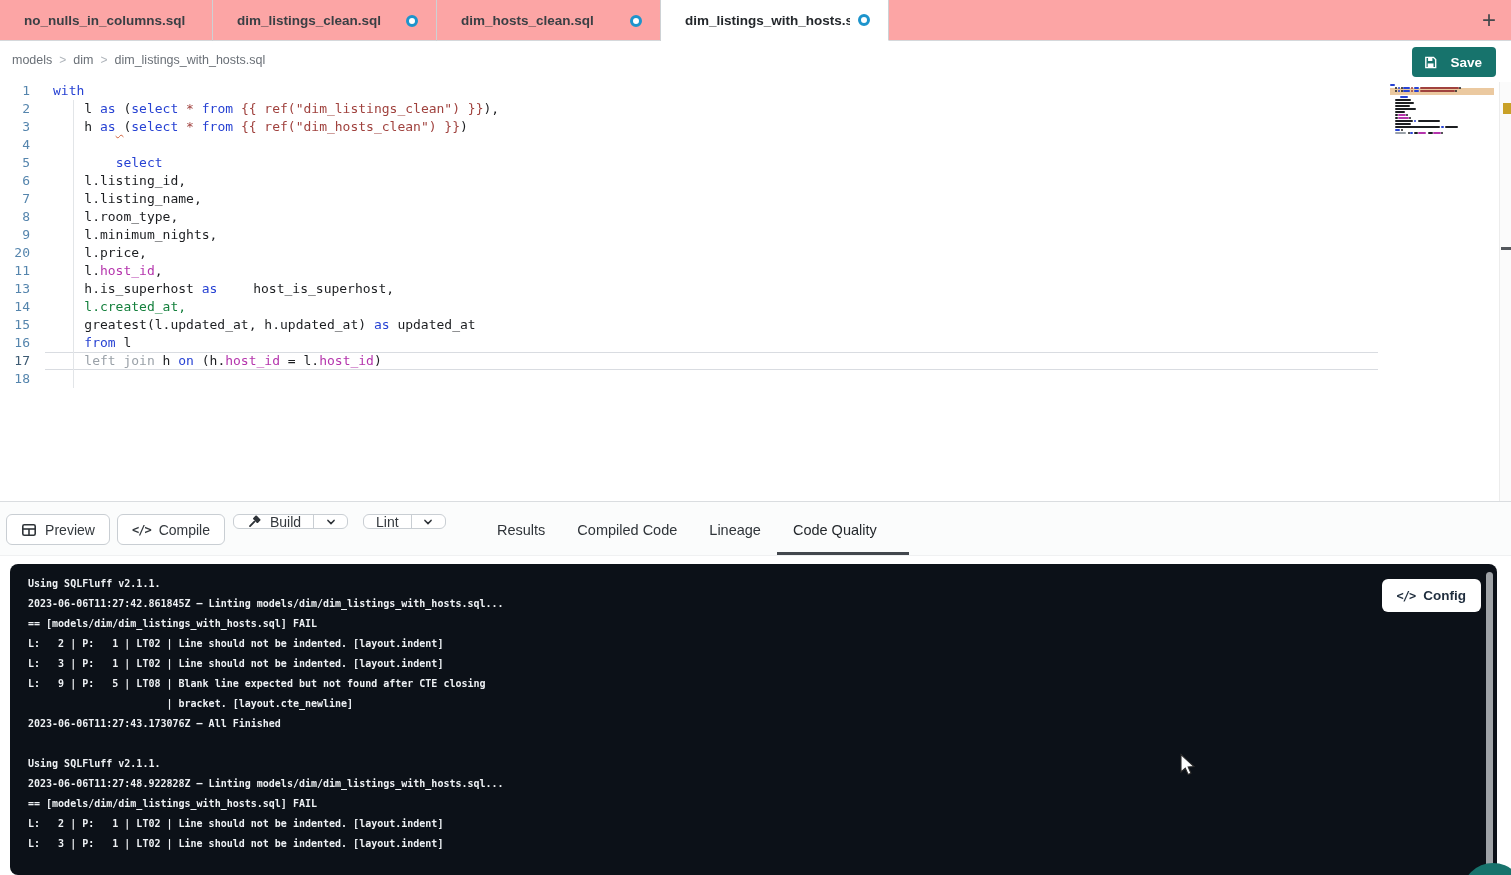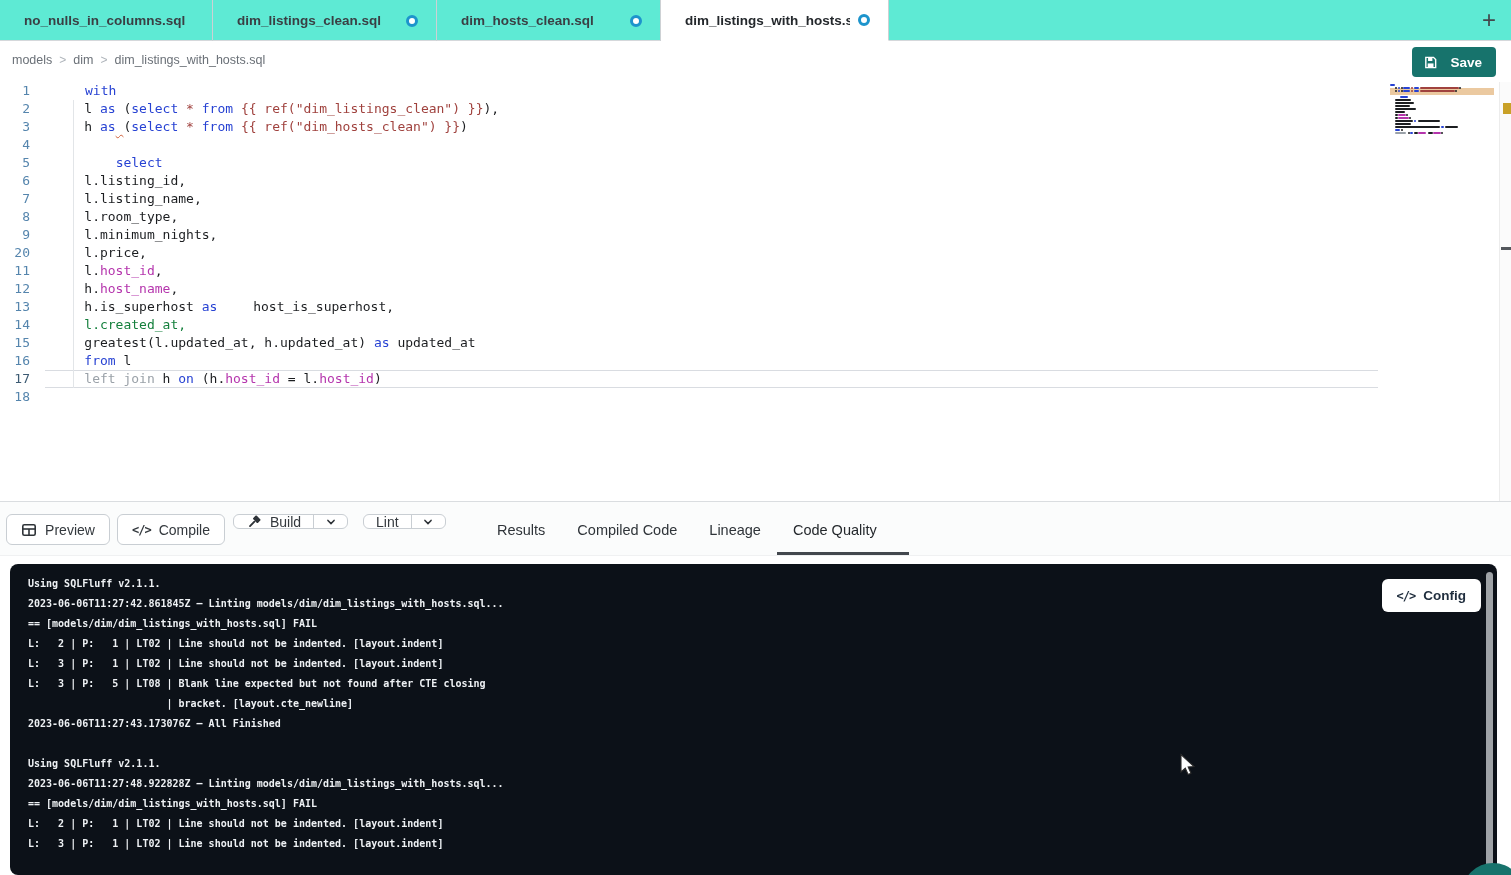--- a/index.html
+++ b/index.html
@@ -1,21 +1,21 @@
 <!DOCTYPE html>
 <html><head>
 <meta charset="utf-8">
 <style>
   * { margin:0; padding:0; box-sizing:border-box; }
   body { background:#fff; font-family:"Liberation Sans", sans-serif; }
   .page { position:relative; width:1511px; height:875px; overflow:hidden; background:#fff; }
 
   
   .tabbar { position:absolute; left:0; top:0; width:1511px; height:41px;
-            background:#5eead4; border-bottom:1px solid #d5d8db; display:flex; }
+            background:#fca5a5; border-bottom:1px solid #d5d8db; display:flex; }
   .tab { position:relative; height:41px; width:224px; display:flex; align-items:center;
          padding:0 18px 0 24px; border-right:1px solid #cdd1d4; cursor:pointer; }
   .tab:nth-child(1) { width:213px; }
   .tab.active { width:228px; background:#fff; border-bottom:1px solid #fff; margin-bottom:-1px; }
   .tab-label { font-size:13.5px; font-weight:600; color:#3a3f44; white-space:nowrap;
                overflow:hidden; flex:1; }
   .tab.active .tab-label { color:#24282c; }
   .dot { width:12px; height:12px; border-radius:50%; border:3.5px solid #1d94cc;
          background:#fff; margin-left:8px; flex:none; }
   .new-tab { position:absolute; right:6px; top:4px; width:32px; height:32px; border:none;
@@ -127,21 +127,21 @@
         </svg>
       </span>
       <span>Save</span>
     </button>
   </div>
 
   <div class="editor">
     <div id="code-lines">
         <div class="code-line">
           <span class="gutter">1</span>
-          <span class="line-body"><span class="seg kw" style="color: rgb(39, 66, 211); margin-left: 32px;">with</span></span>
+          <span class="line-body"><span class="seg kw" style="color: rgb(39, 66, 211);">with</span></span>
         </div>
         <div class="code-line">
           <span class="gutter">2</span>
           <span class="line-body"><span class="seg t" style="color: rgb(28, 30, 33);">    l </span><span class="seg kw" style="color: rgb(39, 66, 211);">as</span><span class="seg t" style="color: rgb(28, 30, 33);"> (</span><span class="seg kw" style="color: rgb(39, 66, 211);">select</span><span class="seg t" style="color: rgb(28, 30, 33);"> </span><span class="seg j" style="color: rgb(160, 66, 62);">*</span><span class="seg t" style="color: rgb(28, 30, 33);"> </span><span class="seg kw" style="color: rgb(39, 66, 211);">from</span><span class="seg t" style="color: rgb(28, 30, 33);"> </span><span class="seg j" style="color: rgb(160, 66, 62);">{{ ref("dim_listings_clean") }}</span><span class="seg t" style="color: rgb(28, 30, 33);">),</span></span>
         </div>
         <div class="code-line">
           <span class="gutter">3</span>
           <span class="line-body"><span class="seg t" style="color: rgb(28, 30, 33);">    h </span><span class="seg kw" style="color: rgb(39, 66, 211);">as</span><span class="seg sq" style="color: rgb(28, 30, 33);"> </span><span class="seg t" style="color: rgb(28, 30, 33);">(</span><span class="seg kw" style="color: rgb(39, 66, 211);">select</span><span class="seg t" style="color: rgb(28, 30, 33);"> </span><span class="seg j" style="color: rgb(160, 66, 62);">*</span><span class="seg t" style="color: rgb(28, 30, 33);"> </span><span class="seg kw" style="color: rgb(39, 66, 211);">from</span><span class="seg t" style="color: rgb(28, 30, 33);"> </span><span class="seg j" style="color: rgb(160, 66, 62);">{{ ref("dim_hosts_clean") }}</span><span class="seg t" style="color: rgb(28, 30, 33);">)</span></span>
         </div>
         <div class="code-line">
@@ -168,24 +168,20 @@
           <span class="gutter">9</span>
           <span class="line-body"><span class="seg t" style="color: rgb(28, 30, 33);">    l.minimum_nights,</span></span>
         </div>
         <div class="code-line">
           <span class="gutter">20</span>
           <span class="line-body"><span class="seg t" style="color: rgb(28, 30, 33);">    l.price,</span></span>
         </div>
         <div class="code-line">
           <span class="gutter">11</span>
           <span class="line-body"><span class="seg t" style="color: rgb(28, 30, 33);">    l.</span><span class="seg id" style="color: rgb(181, 53, 173);">host_id</span><span class="seg t" style="color: rgb(28, 30, 33);">,</span></span>
-        </div>
-        <div class="code-line">
-          <span class="gutter">12</span>
-          <span class="line-body"><span class="seg t" style="color: rgb(28, 30, 33);">    h.</span><span class="seg id" style="color: rgb(181, 53, 173);">host_name</span><span class="seg t" style="color: rgb(28, 30, 33);">,</span></span>
         </div>
         <div class="code-line">
           <span class="gutter">13</span>
           <span class="line-body"><span class="seg t" style="color: rgb(28, 30, 33);">    h.is_superhost </span><span class="seg kw" style="color: rgb(39, 66, 211);">as</span><span class="seg t" style="color: rgb(28, 30, 33); margin-left: 28px;"> host_is_superhost,</span></span>
         </div>
         <div class="code-line">
           <span class="gutter">14</span>
           <span class="line-body"><span class="seg t" style="color: #15803d;">    l.created_at,</span></span>
         </div>
         <div class="code-line">
@@ -319,21 +315,21 @@
       </div>
   </div>
 
   <div class="terminal">
     <div id="term-lines">
         <div class="term-line">Using SQLFluff v2.1.1.</div>
         <div class="term-line">2023-06-06T11:27:42.861845Z — Linting models/dim/dim_listings_with_hosts.sql...</div>
         <div class="term-line">== [models/dim/dim_listings_with_hosts.sql] FAIL</div>
         <div class="term-line">L:   2 | P:   1 | LT02 | Line should not be indented. [layout.indent]</div>
         <div class="term-line">L:   3 | P:   1 | LT02 | Line should not be indented. [layout.indent]</div>
-        <div class="term-line">L:   3 | P:   5 | LT08 | Blank line expected but not found after CTE closing</div>
+        <div class="term-line">L:   9 | P:   5 | LT08 | Blank line expected but not found after CTE closing</div>
         <div class="term-line">                       | bracket. [layout.cte_newline]</div>
         <div class="term-line">2023-06-06T11:27:43.173076Z — All Finished</div>
         <div class="term-line"></div>
         <div class="term-line">Using SQLFluff v2.1.1.</div>
         <div class="term-line">2023-06-06T11:27:48.922828Z — Linting models/dim/dim_listings_with_hosts.sql...</div>
         <div class="term-line">== [models/dim/dim_listings_with_hosts.sql] FAIL</div>
         <div class="term-line">L:   2 | P:   1 | LT02 | Line should not be indented. [layout.indent]</div>
         <div class="term-line">L:   3 | P:   1 | LT02 | Line should not be indented. [layout.indent]</div>
       </div>
     <button class="config-btn">

